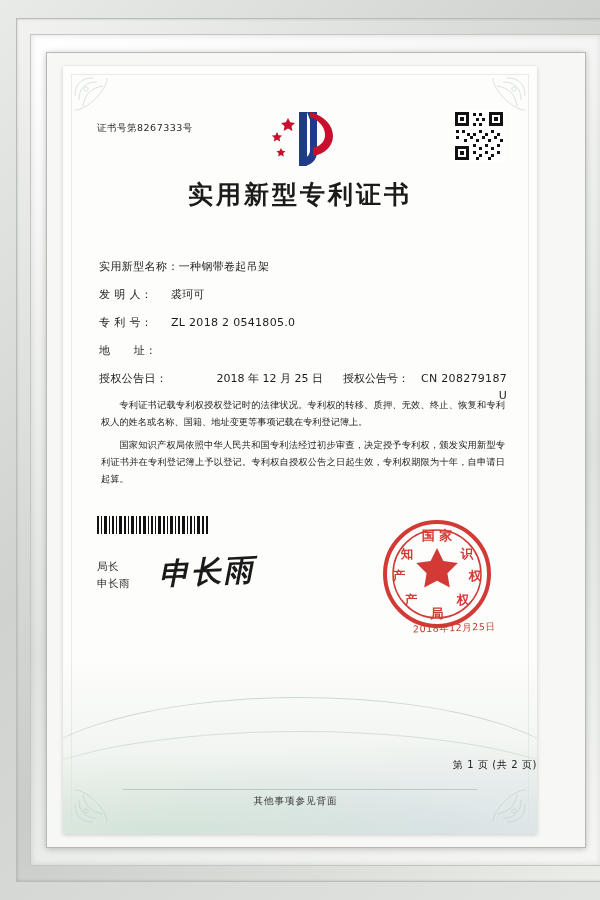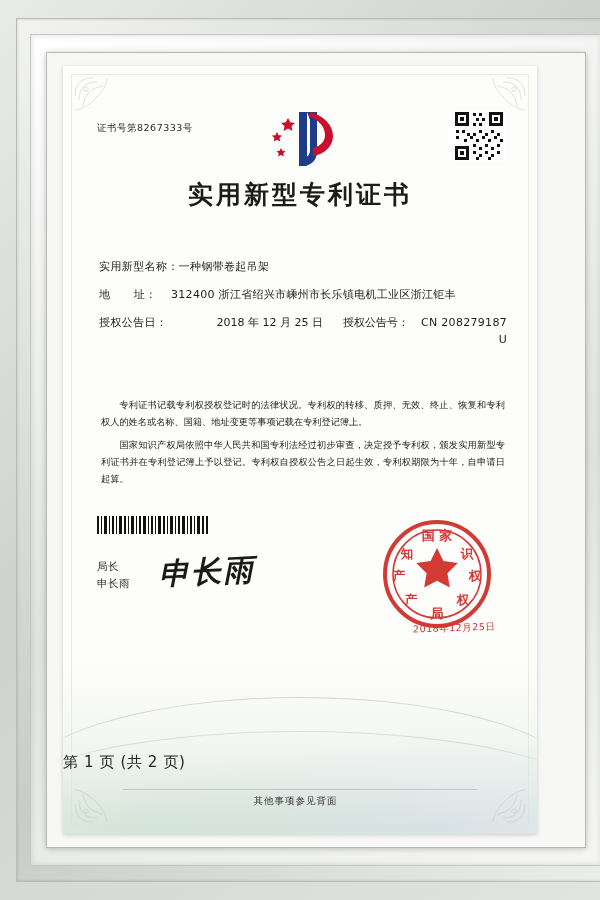--- a/index.html
+++ b/index.html
@@ -211,22 +211,22 @@
     font-size: 9.5px;
     color: #c0392b;
     letter-spacing: .5px;
     transform: rotate(-2deg);
   }
   
   .page-no {
     position: absolute;
     left: 0; right: 0;
     bottom: 62px;
-    text-align: left;
-    font-size: 15px;
+    text-align: right;
+    font-size: 10px;
     color: #222;
     letter-spacing: .6px;
   }
   .footer-note {
     position: absolute;
     left: 0; right: 9px;
     bottom: 26px;
     text-align: center;
     font-size: 9.5px;
     color: #333;
@@ -359,23 +359,30 @@
     </svg>
 
     <div class="title">实用新型专利证书</div>
 
     <div class="fields">
       <div class="f-row">
         <div class="f-label">实用新型名称：</div>
         <div class="f-val">一种钢带卷起吊架</div>
       </div>
       <div class="f-row">
+        <div class="f-label">发 明 人：</div>
+        <div class="f-val">裘珂可</div>
+      </div>
+      <div class="f-row">
+        <div class="f-label">专 利 号：</div>
+        <div class="f-val">ZL 2018 2 0541805.0</div>
+      </div>
+      <div class="f-row">
         <div class="f-label">地      址：</div>
         <div class="f-val">
-          <span>312400 浙江省绍兴市嵊州市长乐镇电机工业区浙江钜丰</span>
         </div>
       </div>
       <div class="f-row two">
         <div class="f-label">授权公告日：</div>
         <div class="f-val2wrap">
           <div class="f-val-left">2018 年 12 月 25 日</div>
           <div class="f-label2">授权公告号：</div>
           <div class="f-val">CN 208279187 U</div>
         </div>
       </div>

